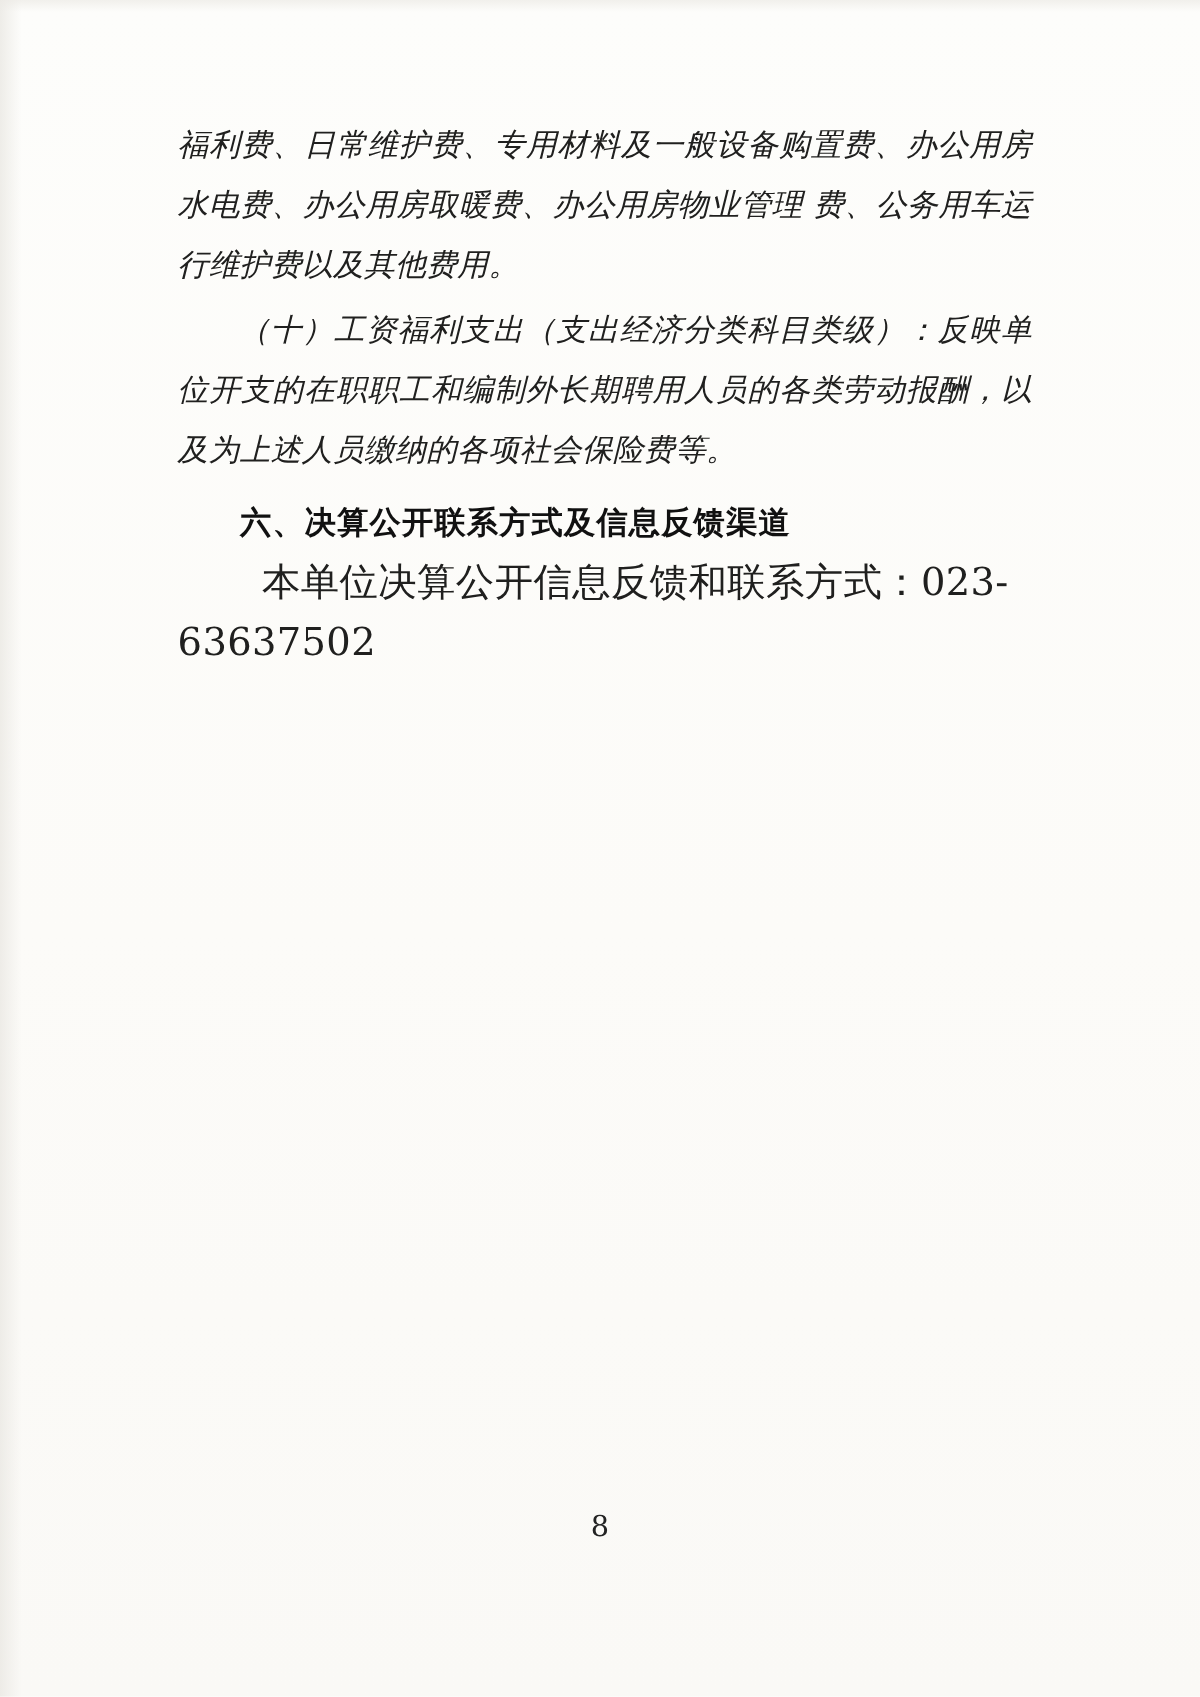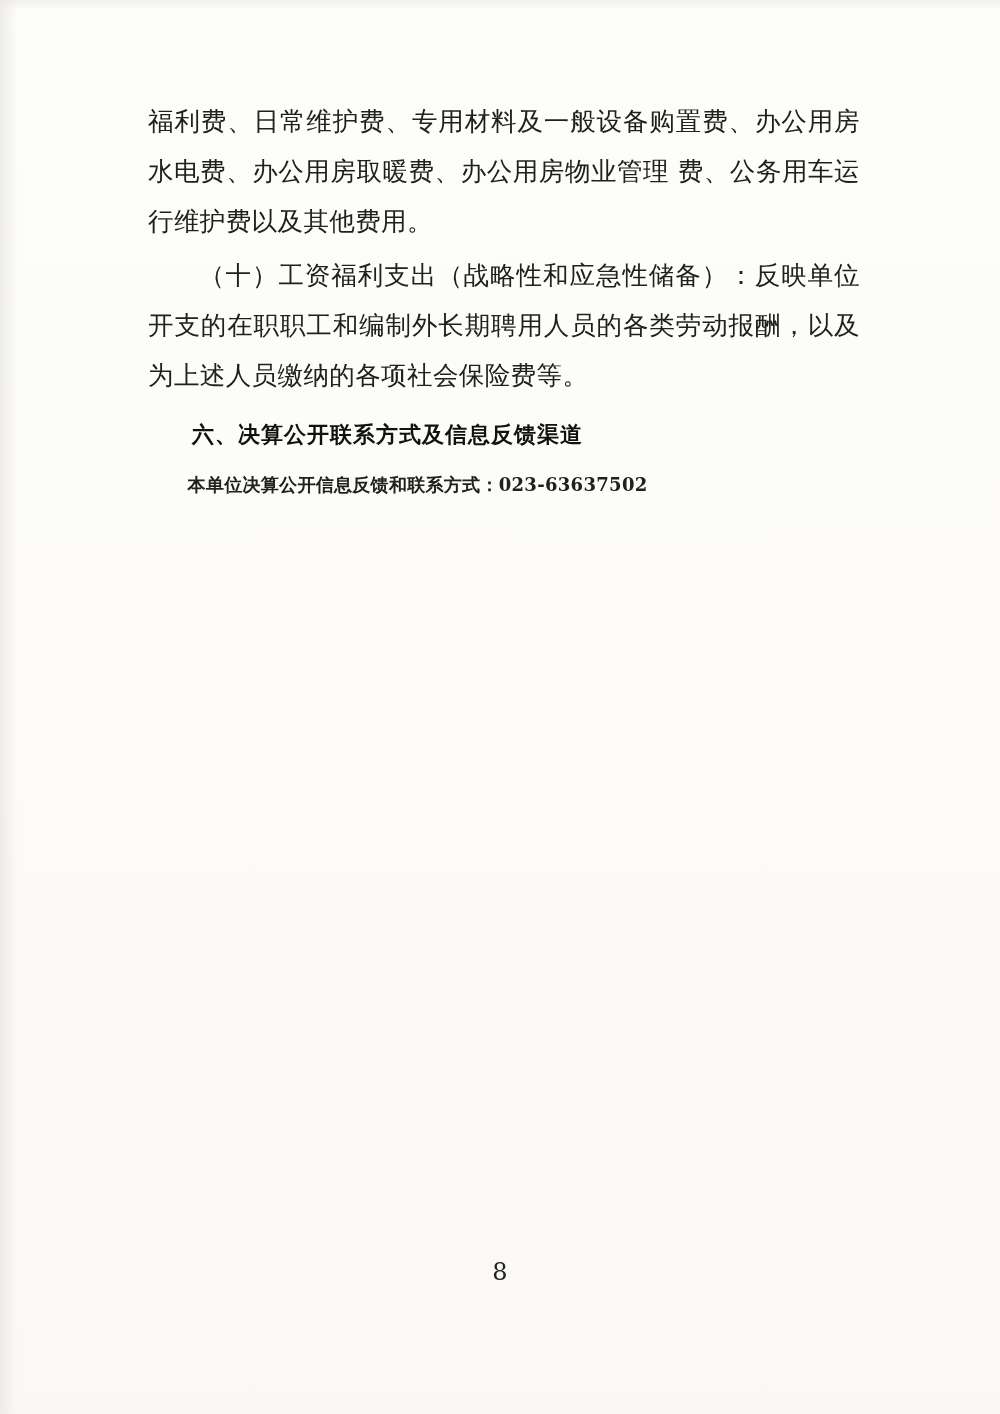--- a/index.html
+++ b/index.html
@@ -42,42 +42,42 @@
     width: 712px;
   }
   p.body-para {
     margin: 0 0 4px 0;
     font-size: 25.5px;
     line-height: 50px;
     letter-spacing: 0.4px;
     text-align: justify;
     text-justify: inter-ideograph;
     color: #20201f;
+    font-style: italic;
   }
   p.indent {
     text-indent: 2em;
   }
   h2.section-heading {
     margin: 10px 0 0 0;
-    font-size: 22px;
+    font-size: 26px;
     line-height: 50px;
     font-weight: bold;
     text-indent: 2em;
     letter-spacing: 1px;
     color: #111111;
-    font-family: Liberation Serif, serif;
+    font-family: Liberation Sans, sans-serif;
   }
   p.contact-line {
     margin: 0;
-    font-size: 18px;
+    font-size: 32px;
     line-height: 50px;
     text-indent: 2.2em;
     letter-spacing: 0.3px;
     color: #20201f;
-    font-weight: bold;
   }
   .page-number {
     position: absolute;
     left: 0;
     right: 0;
     top: 1258px;
     text-align: center;
     font-size: 24px;
     color: #232323;
     font-family: "DejaVu Serif", "Liberation Serif", serif;
@@ -87,21 +87,21 @@
 <body>
 
 <div class="page">
   <div class="page-edge-left"></div>
   <div class="page-edge-top"></div>
 
   <div class="content">
 
     <p class="body-para">福利费、日常维护费、专用材料及一般设备购置费、办公用房水电费、办公用房取暖费、办公用房物业管理 费、公务用车运行维护费以及其他费用。</p>
 
-    <p class="body-para indent">（十）工资福利支出（战略性和应急性储备）：反映单位开支的在职职工和编制外长期聘用人员的各类劳动报酬，以及为上述人员缴纳的各项社会保险费等。</p>
+    <p class="body-para indent">（十）工资福利支出（支出经济分类科目类级）：反映单位开支的在职职工和编制外长期聘用人员的各类劳动报酬，以及为上述人员缴纳的各项社会保险费等。</p>
 
 
 
 
     <h2 class="section-heading">六、决算公开联系方式及信息反馈渠道</h2>
 
     <p class="contact-line">本单位决算公开信息反馈和联系方式：023-63637502</p>
 
   </div>
 

